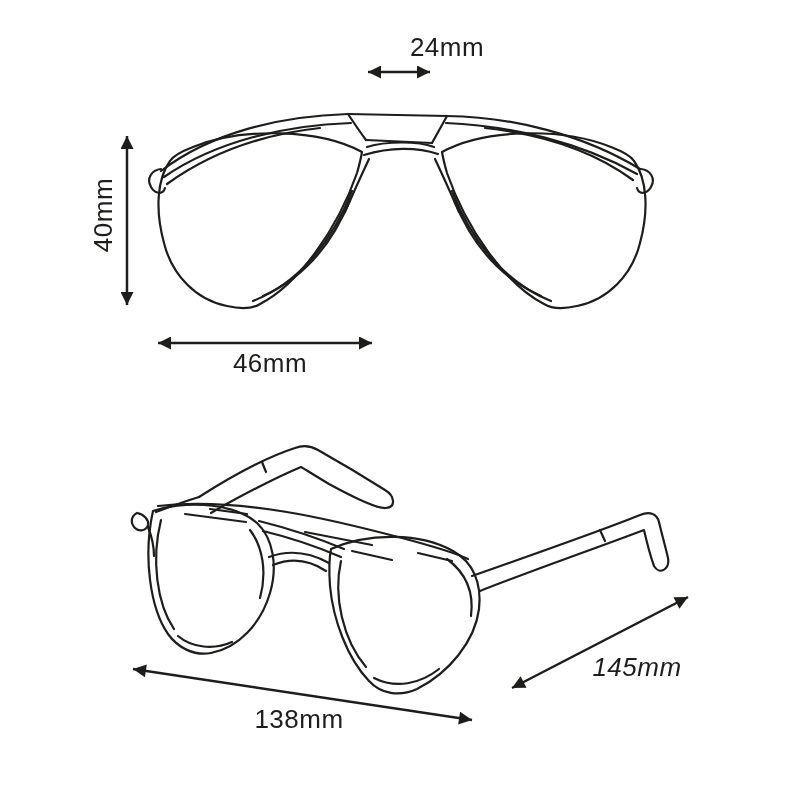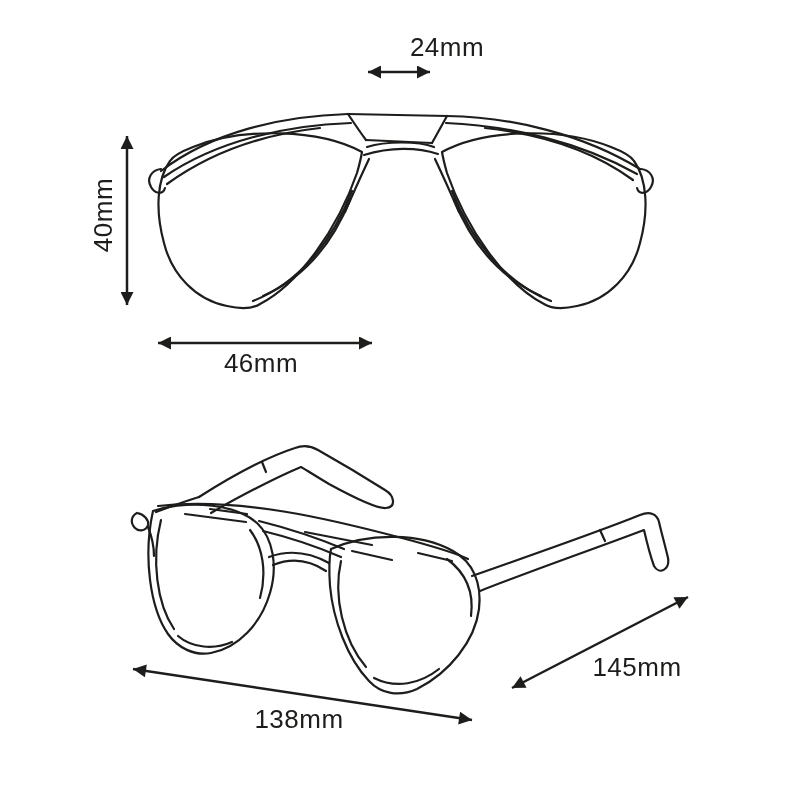--- a/index.html
+++ b/index.html
@@ -99,18 +99,18 @@
       <line x1="158" y1="343" x2="372" y2="343" marker-start="url(#arw)" marker-end="url(#arw)"></line>
       <line x1="133" y1="669" x2="472" y2="720" marker-start="url(#arw)" marker-end="url(#arw)"></line>
       <line x1="512" y1="688" x2="688" y2="597" marker-start="url(#arw)" marker-end="url(#arw)"></line>
     </g>
   </svg>
 
   <div class="dim-label" style="left:399px;top:47px;margin-left:48px;">24mm</div>
 
   <div class="dim-label vert" style="left:103px;top:215px;">40mm</div>
 
-  <div class="dim-label" style="left:261px;top:363px;">46mm</div>
+  <div class="dim-label" style="left:270px;top:363px;">46mm</div>
 
   <div class="dim-label" style="left:299px;top:719px;">138mm</div>
 
-  <div class="dim-label" style="left:637px;top:667px;">145mm</div>
+  <div class="dim-label" style="left:637px;top:667px;font-style:italic;">145mm</div>
 </div>
 
 </body></html>

